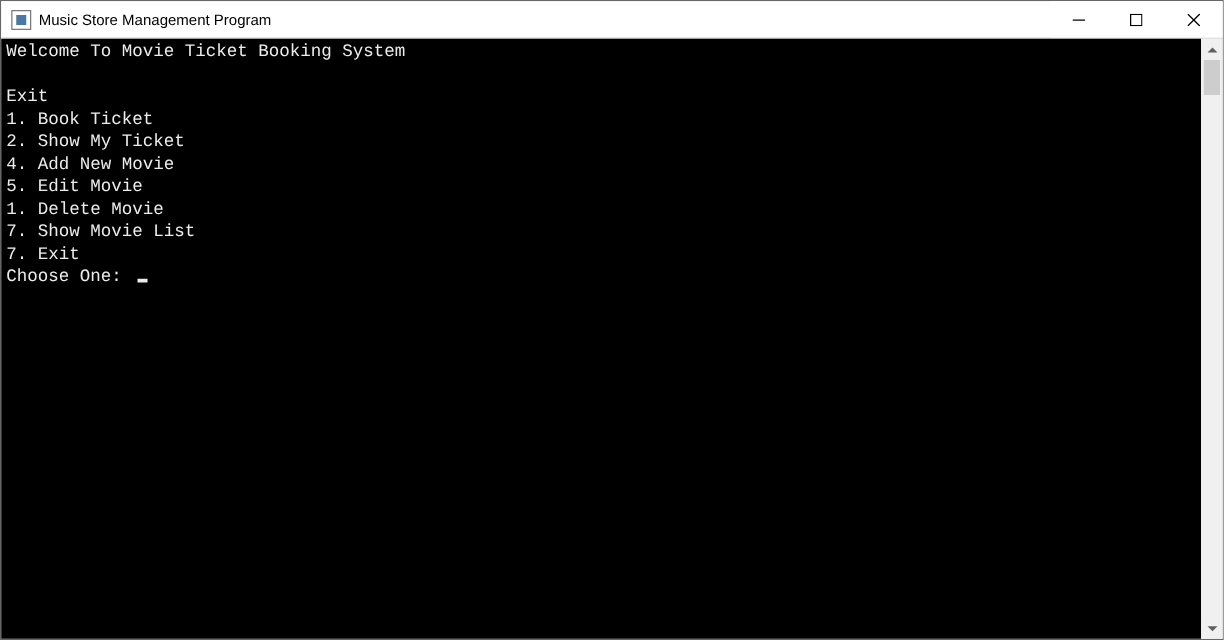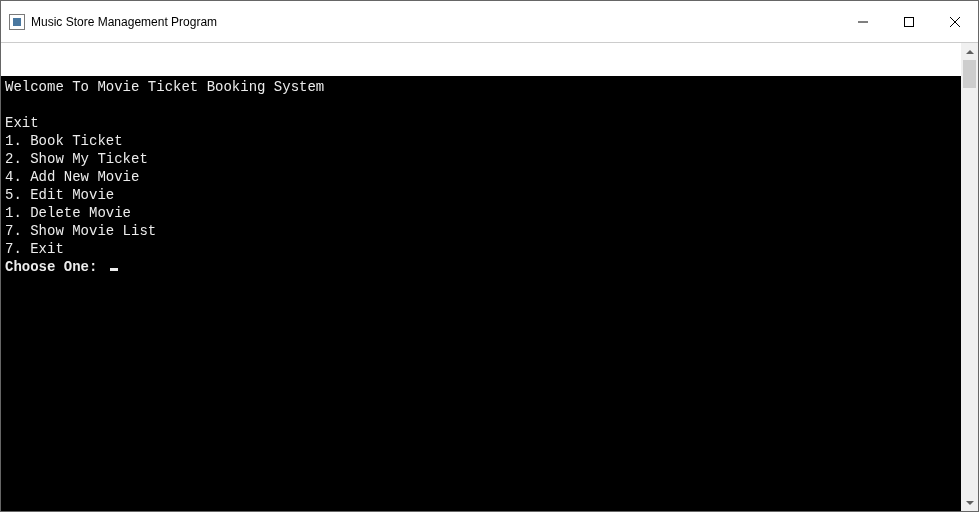--- a/index.html
+++ b/index.html
@@ -1,28 +1,28 @@
 <!DOCTYPE html>
 <html><head>
   <meta charset="utf-8">
   <style>
     * { box-sizing: border-box; margin: 0; padding: 0; }
     body { width: 979px; height: 512px; overflow: hidden; font-family: "Segoe UI", Tahoma, sans-serif; background: #fff; }
     .window { width: 979px; height: 512px; border: 1px solid #666; background: #fff; display: flex; flex-direction: column; }
-    .titlebar { height: 42px; background: #fff; display: flex; align-items: center; border-bottom: 1px solid #ccc; }
+    .titlebar { height: 30px; background: #fff; display: flex; align-items: center; border-bottom: 1px solid #ccc; }
     .title-icon { width: 16px; height: 16px; margin: 0 6px 0 8px; border: 1px solid #7a7a7a; display: inline-block; position: relative; background: #fff; }
     .title-icon::after { content: ""; position: absolute; top: 3px; left: 3px; width: 8px; height: 8px; background: #4a78a0; }
     .title-text { font-size: 12px; color: #000; flex: 1; }
     .win-controls { display: flex; height: 100%; }
     .win-btn { width: 46px; height: 100%; display: flex; align-items: center; justify-content: center; background: #fff; }
     .win-btn svg { display: block; }
     .client { display: flex; flex: 1; min-height: 0; }
-    .console { flex: 1; background: #000; color: #ececec; font-family: Consolas, "Courier New", monospace; font-size: 14px; line-height: 18px; padding: 2px 4px; overflow: hidden; margin-top: 33px; }
+    .console { flex: 1; background: #000; color: #ececec; font-family: Consolas, "Courier New", monospace; font-size: 14px; line-height: 18px; padding: 2px 4px; overflow: hidden; }
     .console .line { white-space: pre; }
-    .console .prompt-line { white-space: pre; display: flex; align-items: center; font-weight: bold; }
+    .console .prompt-line { white-space: pre; display: flex; align-items: center; }
     .cursor { display: inline-block; width: 8px; height: 3px; background: #ececec; margin-left: 4px; position: relative; top: 2px; }
     .scrollbar { width: 17px; background: #f0f0f0; display: flex; flex-direction: column; }
     .sb-btn { height: 17px; display: flex; align-items: center; justify-content: center; background: #f0f0f0; }
     .sb-track { flex: 1; background: #f0f0f0; position: relative; }
     .sb-thumb { position: absolute; top: 0; left: 2px; right: 2px; height: 28px; background: #cdcdcd; }
     .arrow-up, .arrow-down { width: 0; height: 0; border-left: 4px solid transparent; border-right: 4px solid transparent; }
     .arrow-up { border-bottom: 4px solid #606060; }
     .arrow-down { border-top: 4px solid #606060; }
   </style>
 </head>

